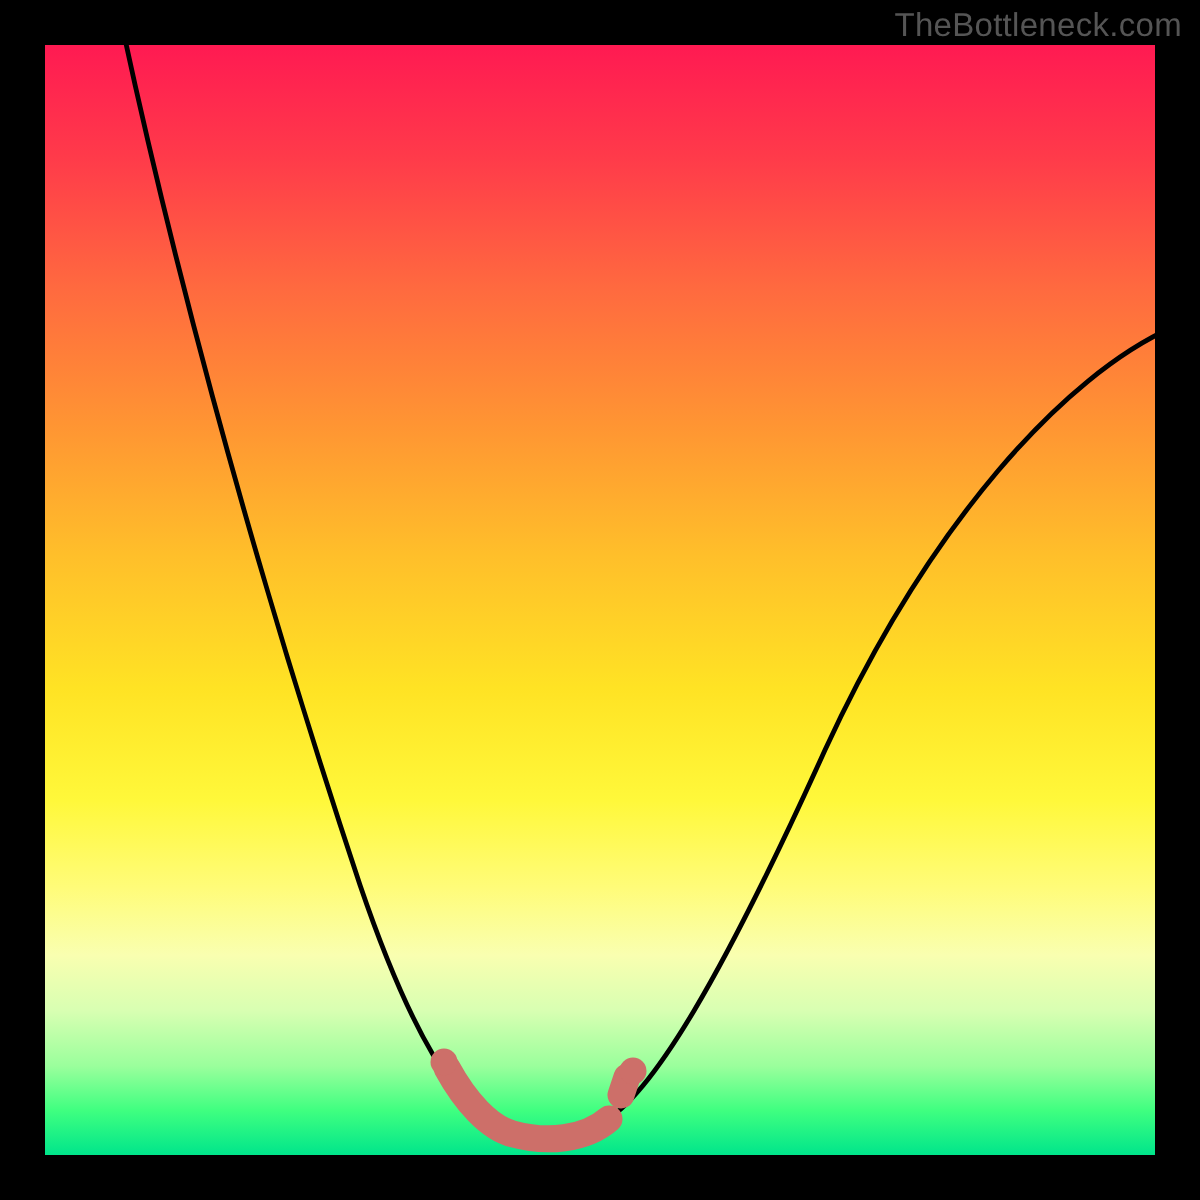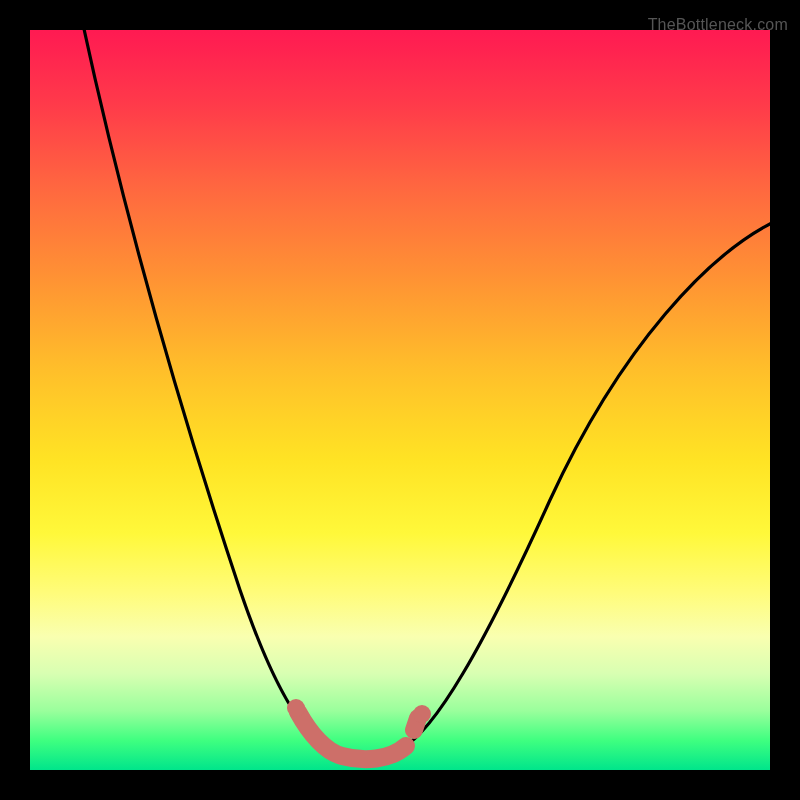--- a/index.html
+++ b/index.html
@@ -37,24 +37,24 @@
       #fffc7a 76%,
       #f9ffb0 82%,
       #d8ffb2 87%,
       #9aff9c 92%,
       #3fff80 96%,
       #00e58b 100%
     );
   }
   .watermark {
     position: absolute;
-    top: 16px;
+    top: 4px;
     right: 12px;
     color: #555;
-    font-size: 16px;
+    font-size: 22px;
     font-weight: 500;
     letter-spacing: 0.2px;
     user-select: none;
   }
   svg.curve {
     position: absolute;
     top: 0;
     left: 0;
     width: 740px;
     height: 740px;

